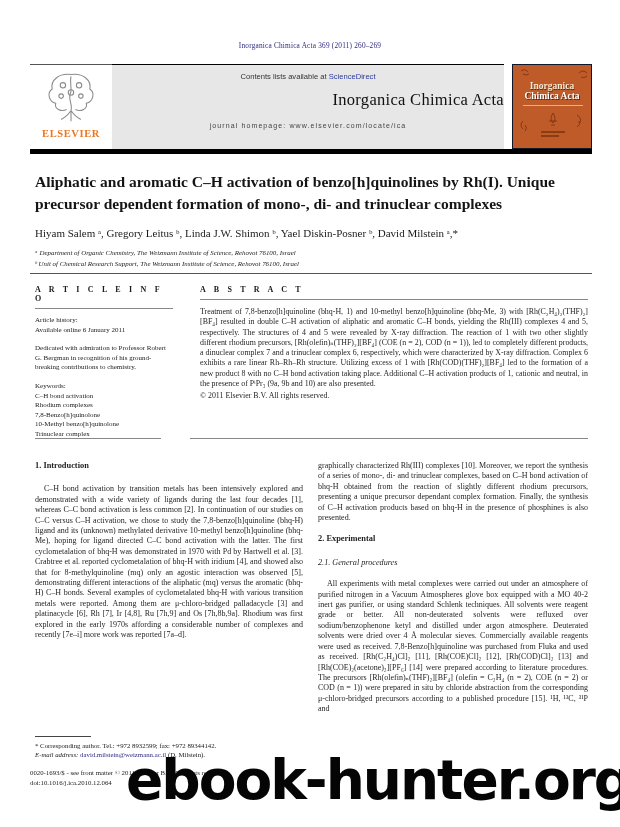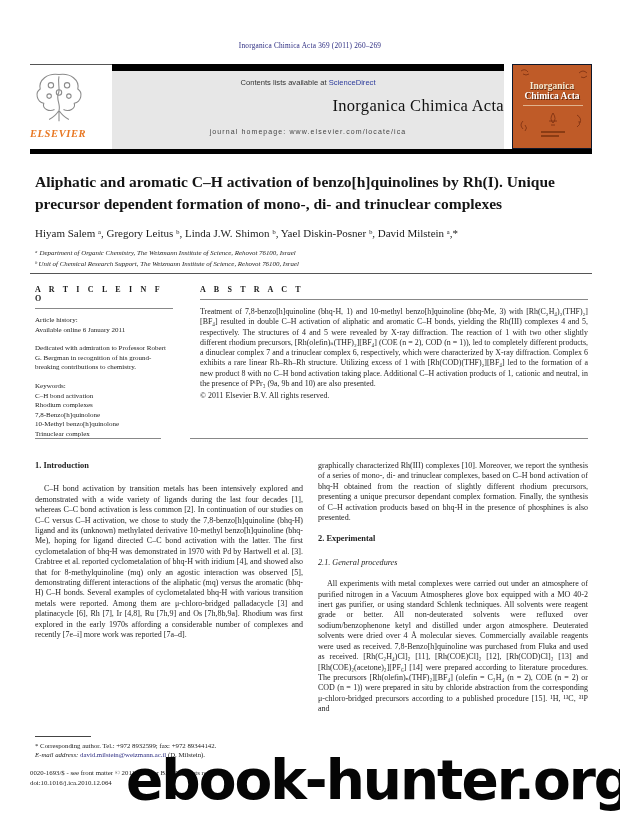--- a/index.html
+++ b/index.html
@@ -11,28 +11,28 @@
   }
   
   .citation {
     position:absolute; top:41px; left:0; width:100%;
     text-align:center; font-size:7.3px; color:#2b2b80; letter-spacing:.2px;
   }
   
   .header { position:absolute; left:30px; top:64px; width:562px; height:85px; display:flex; }
   .header-left {
     width:82px; border-top:1px solid #555; background:#fff; position:relative;
-    display:flex; flex-direction:column; align-items:flex-start; justify-content:flex-start; padding-top:6px;font-style:italic;
+    display:flex; flex-direction:column; align-items:center; justify-content:flex-start; padding-top:6px;
   }
   .elsevier-word {
     font-family:"Liberation Serif","DejaVu Serif",serif; font-size:10.5px; color:#e87722;
     letter-spacing:.6px; margin-top:1px; font-weight:bold;
   }
   .header-center {
-    flex:1; background:#e7e7e7; border-top:7px solid #000000; text-align:center; padding-top:7px; position:relative;
+    flex:1; background:#e7e7e7; border-top:1px solid #000000; text-align:center; padding-top:7px; position:relative;
   }
   .contents-line { font-family:"Liberation Sans","DejaVu Sans",sans-serif; font-size:7.6px; color:#333; }
   .contents-line .sd { color:#2b3a9b; }
   .journal-name { font-size:16.5px; color:#111; margin-top:9px; letter-spacing:.3px;text-align:right; }
   .homepage-line {
     font-family:"Liberation Sans","DejaVu Sans",sans-serif; font-size:7px; color:#444;
     letter-spacing:1.1px; margin-top:12px;
   }
   .cover {
     width:80px; margin-left:8px; background:#bf5b28; position:relative; overflow:hidden;

